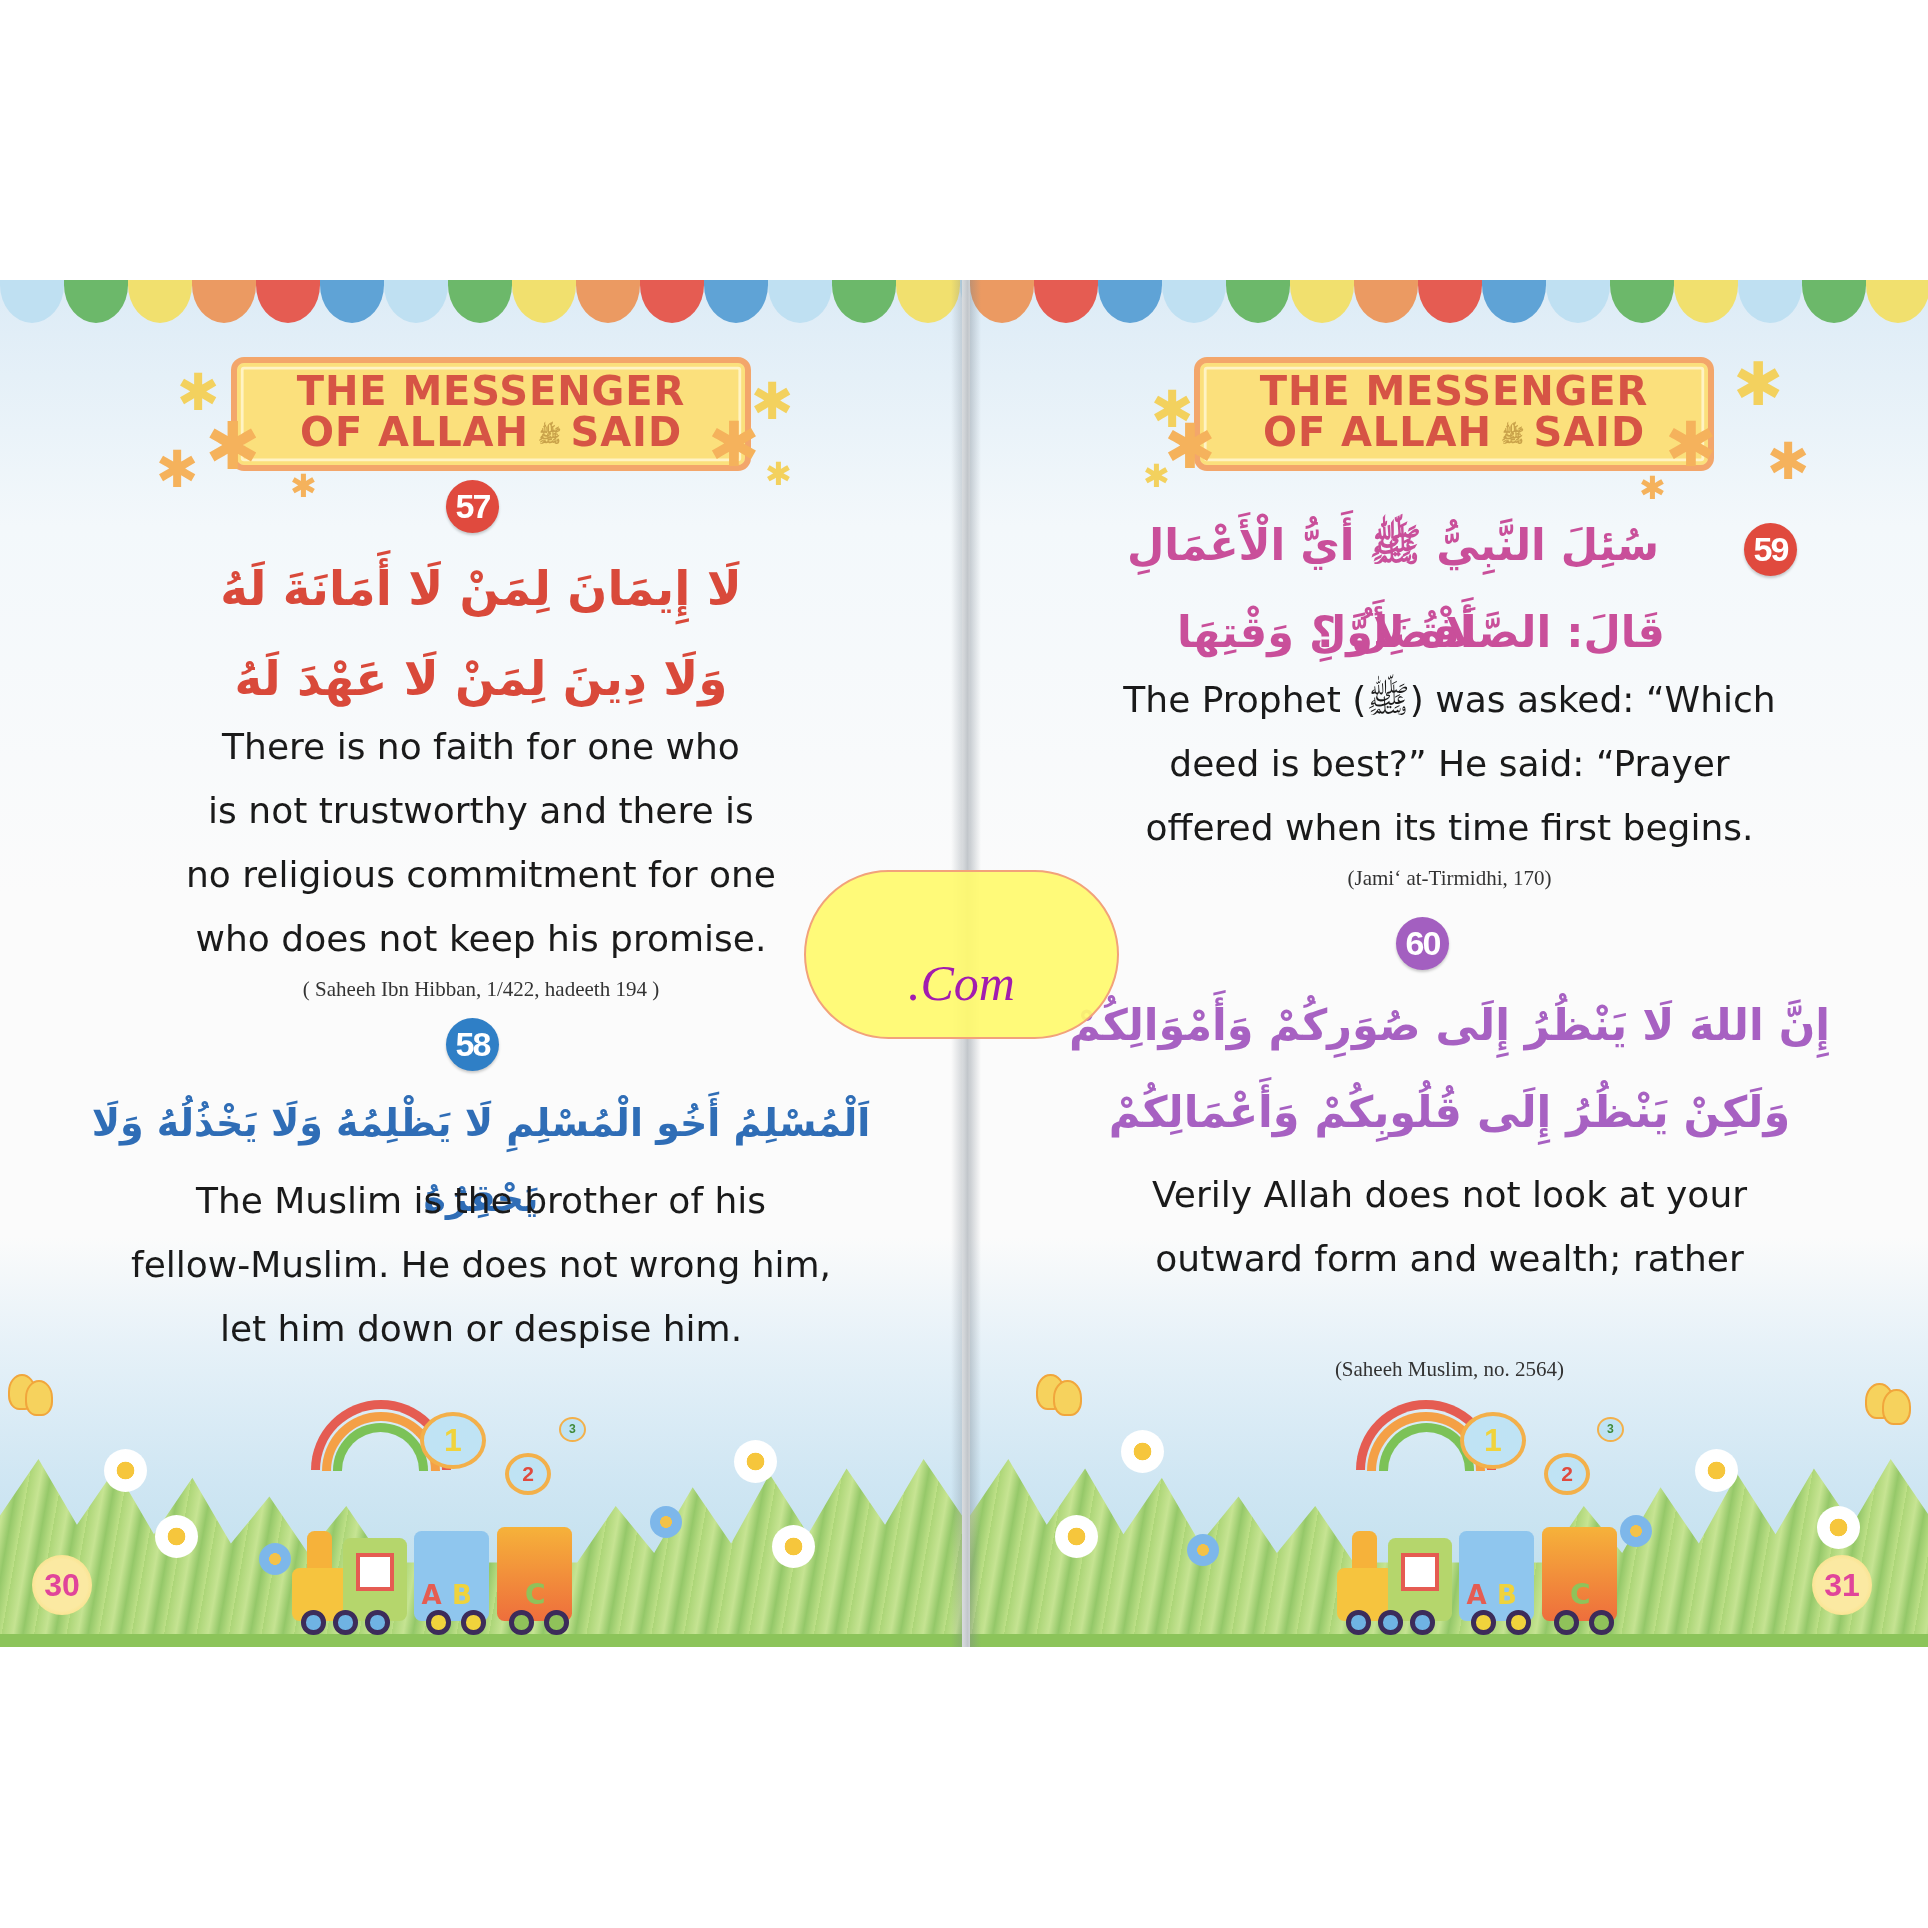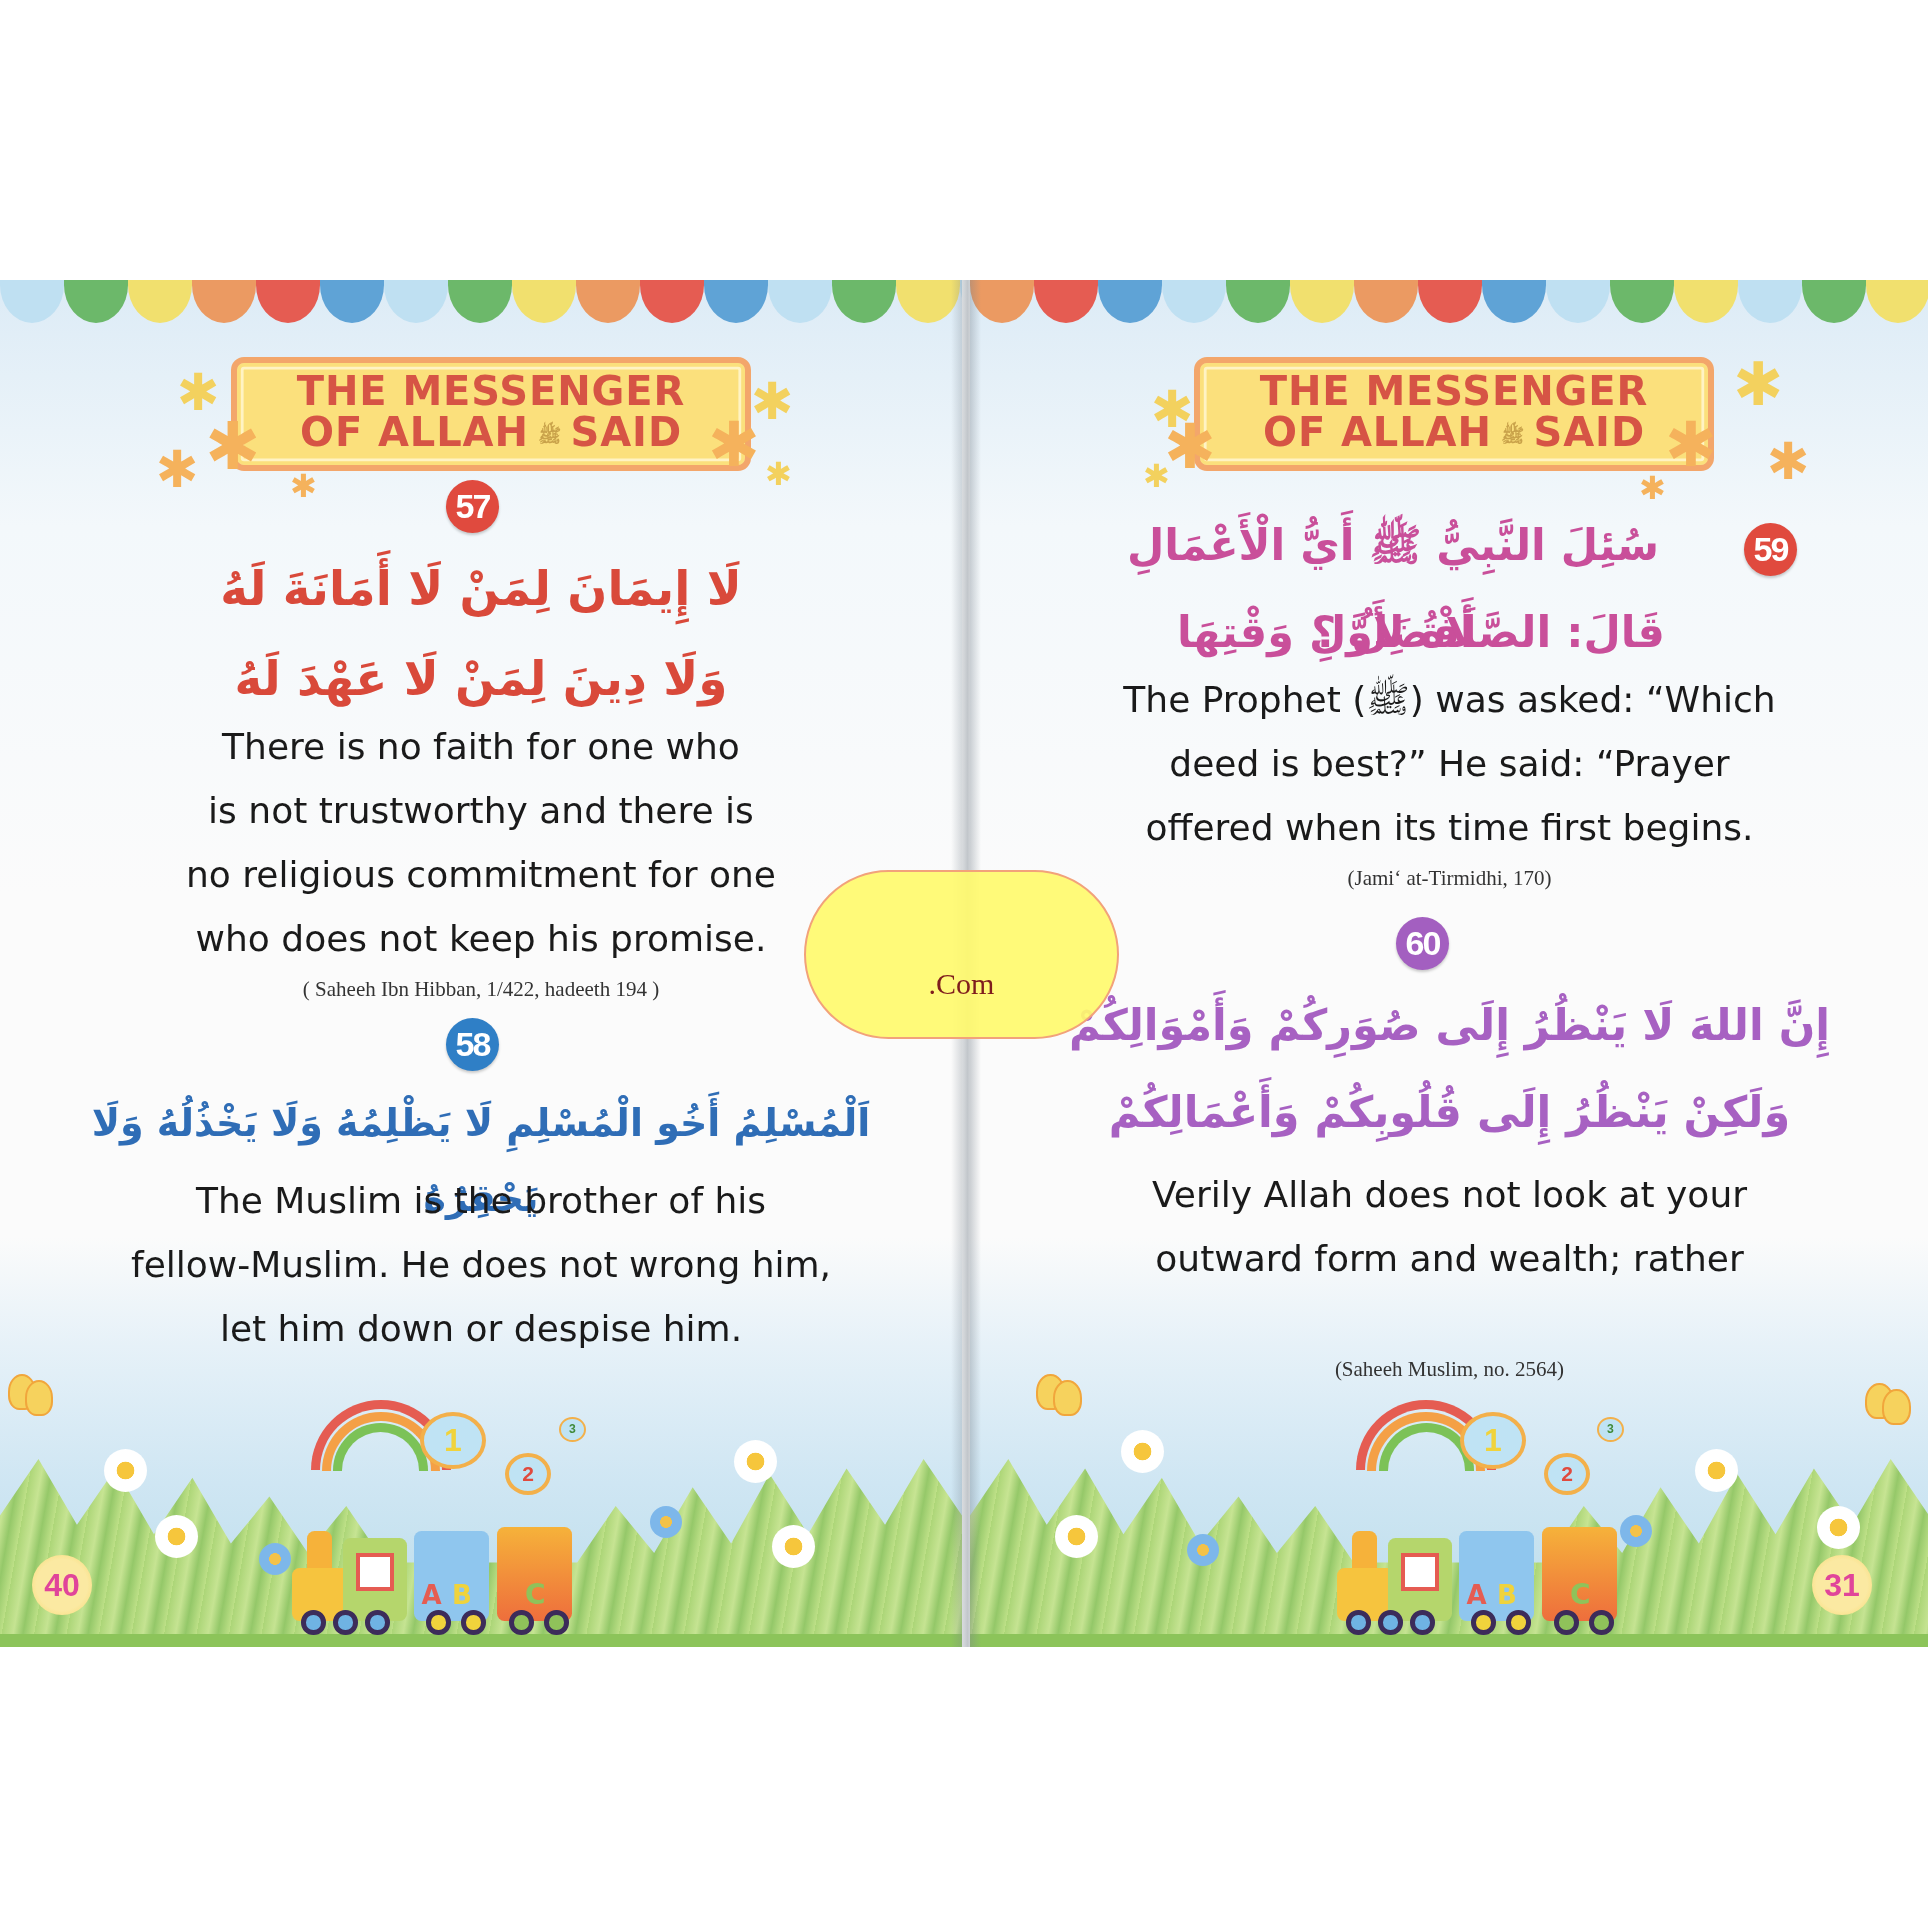--- a/index.html
+++ b/index.html
@@ -47,21 +47,21 @@
   .wheel{position:absolute;width:24.5px;height:24.5px;border-radius:50%;background:#6fb3e3;border:5.6px solid #3c2c5a;box-sizing:border-box;}
   .page-num{position:absolute;bottom:32px;width:60px;height:60px;border-radius:50%;
             background:radial-gradient(circle,#fbe9a2 0 60%,#f7d76c 100%);color:#e0459a;font-weight:bold;text-align:center;
             font-family:"Liberation Sans",sans-serif;font-size:32px;line-height:60px;}
   .butterfly{position:absolute;width:45px;height:51px;}
   .butterfly .w{position:absolute;width:24.5px;height:32px;background:#f6d25d;border:2.8px solid #f1a63c;border-radius:50% 50% 40% 40%;}
   
   .watermark{position:absolute;left:804px;top:870px;width:315px;height:169px;border-radius:85px;
              background:rgba(255,250,110,0.92);border:2.8px solid #f2a27a;box-sizing:border-box;text-align:center;}
   .wm1{position:absolute;left:0;right:0;top:40px;font-family:"Liberation Serif",serif;font-style:italic;color:#6b6b6b;font-size:45px;line-height:49px;letter-spacing:0.9px;}
-  .wm2{position:absolute;left:0;right:0;top:87px;font-family:"Liberation Serif",serif;color:#7f1d1d;font-size:30px;line-height:49px;}
+  .wm2{position:absolute;left:0;right:0;top:87px;font-family:"Liberation Serif",serif;font-style:italic;color:#a21caf;font-size:50px;line-height:49px;}
 </style>
 </head>
 <body>
 
 <div class="spread">
 
   <div class="page left">
     <div class="bunting">
         <div class="scallop" style="background: rgb(191, 224, 242);"></div>
         <div class="scallop" style="background: rgb(108, 184, 106);"></div>
@@ -156,21 +156,21 @@
         </div>
         <div class="wheel" style="left:9.4px;top:117px;"></div>
         <div class="wheel" style="left:41px;top:117px;"></div>
         <div class="wheel" style="left:73px;top:117px;"></div>
         <div class="wheel" style="left:134px;top:117px;background:#f0d33c;"></div>
         <div class="wheel" style="left:169px;top:117px;background:#f0d33c;"></div>
         <div class="wheel" style="left:217px;top:117px;background:#8fc25a;"></div>
         <div class="wheel" style="left:252px;top:117px;background:#8fc25a;"></div>
       </div>
 
-      <div class="page-num" style="left:32px;">40</div>
+      <div class="page-num" style="left:32px;">30</div>
     </div>
   </div>
 
   <div class="page right">
     <div class="bunting">
         <div class="scallop" style="background: rgb(235, 154, 98);"></div>
         <div class="scallop" style="background: rgb(229, 92, 82);"></div>
         <div class="scallop" style="background: rgb(95, 163, 214);"></div>
         <div class="scallop" style="background: rgb(191, 224, 242);"></div>
         <div class="scallop" style="background: rgb(108, 184, 106);"></div>

